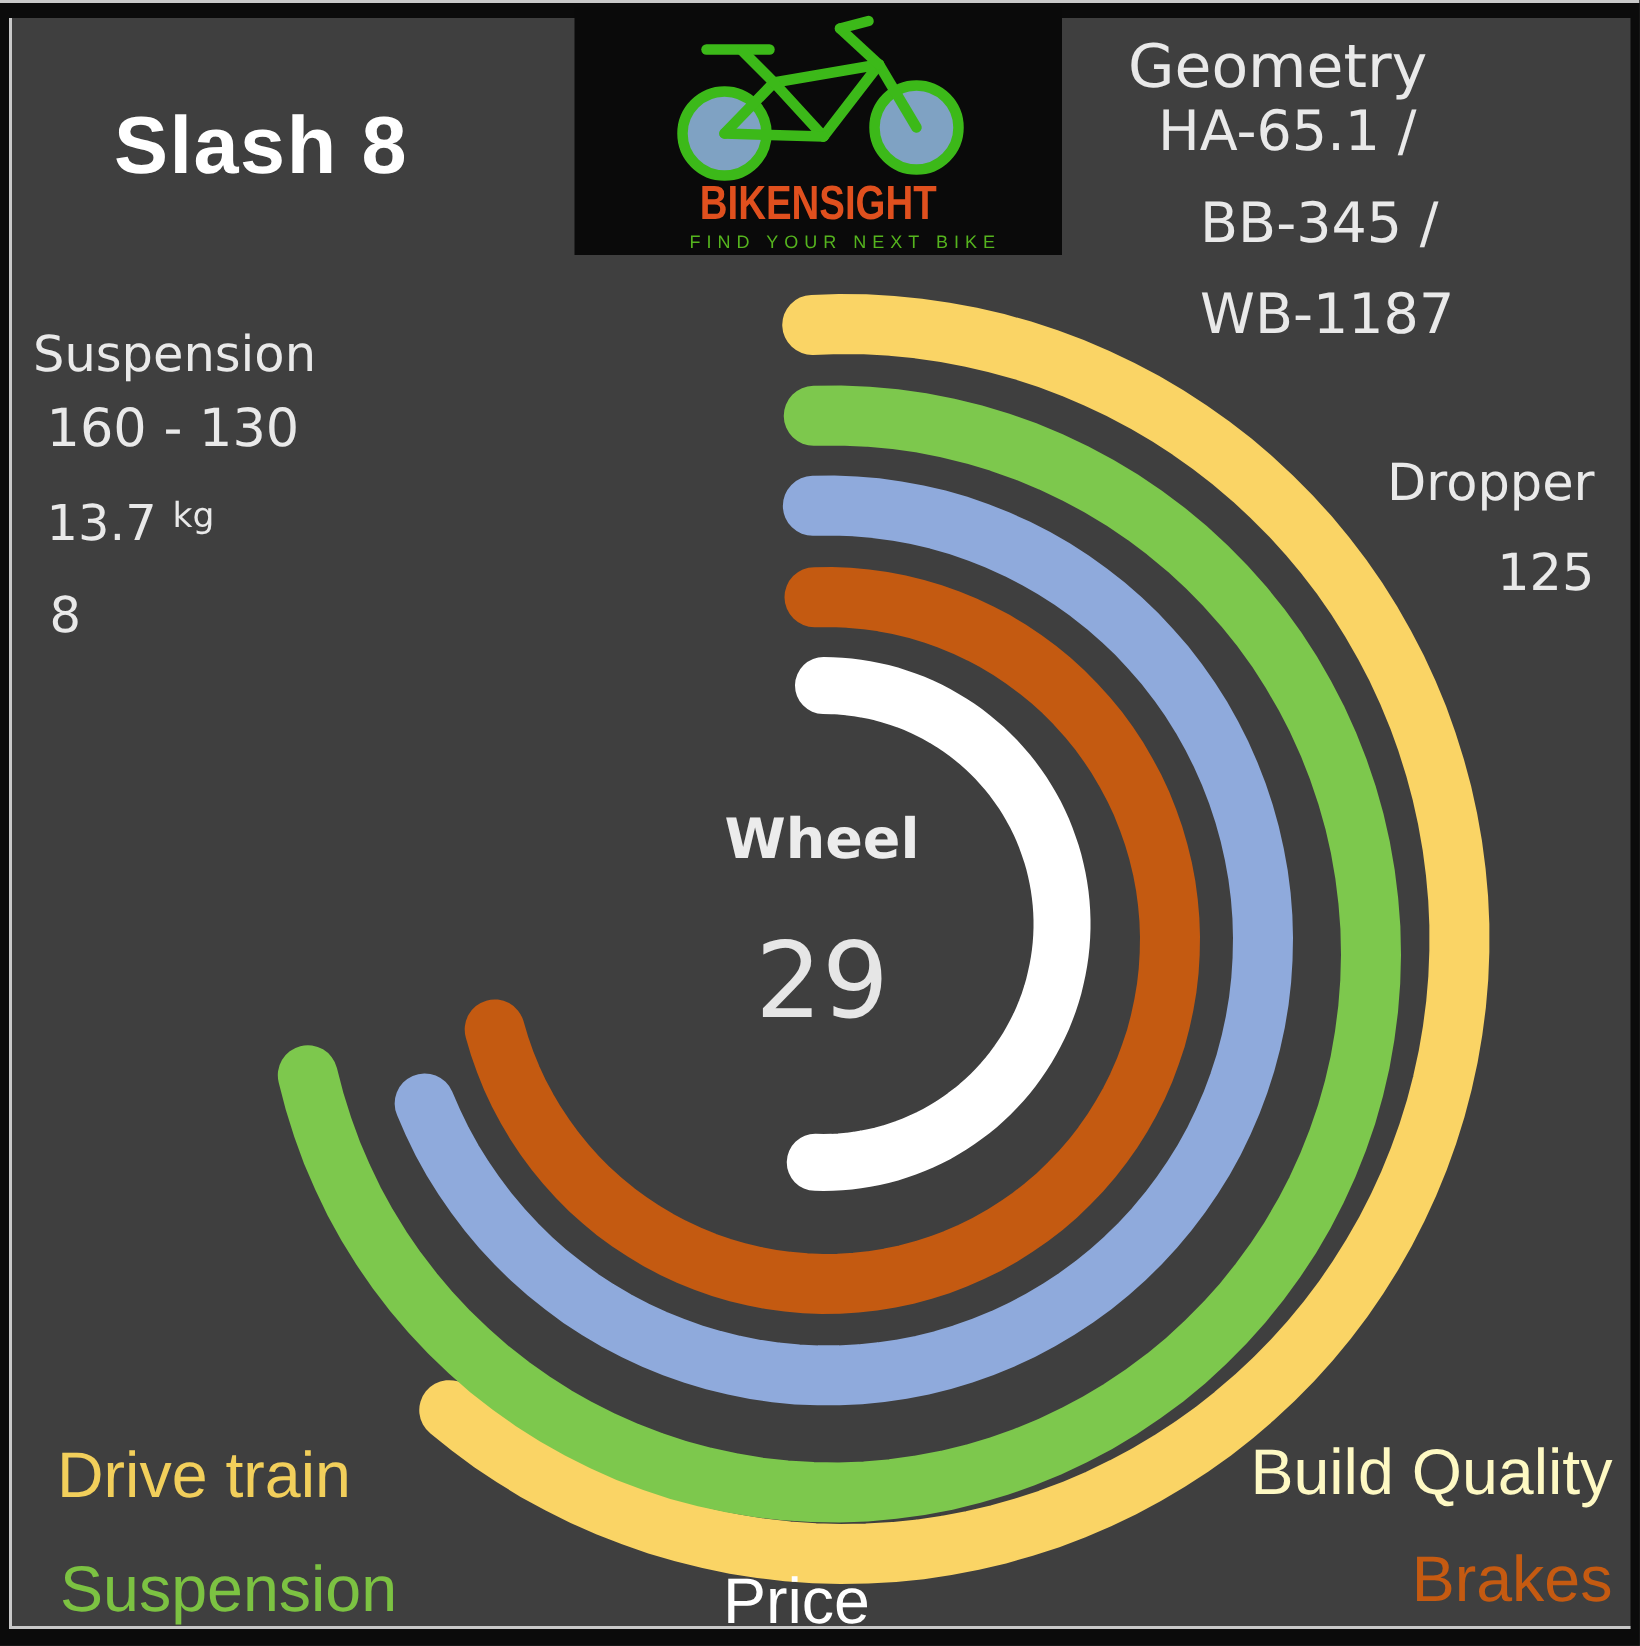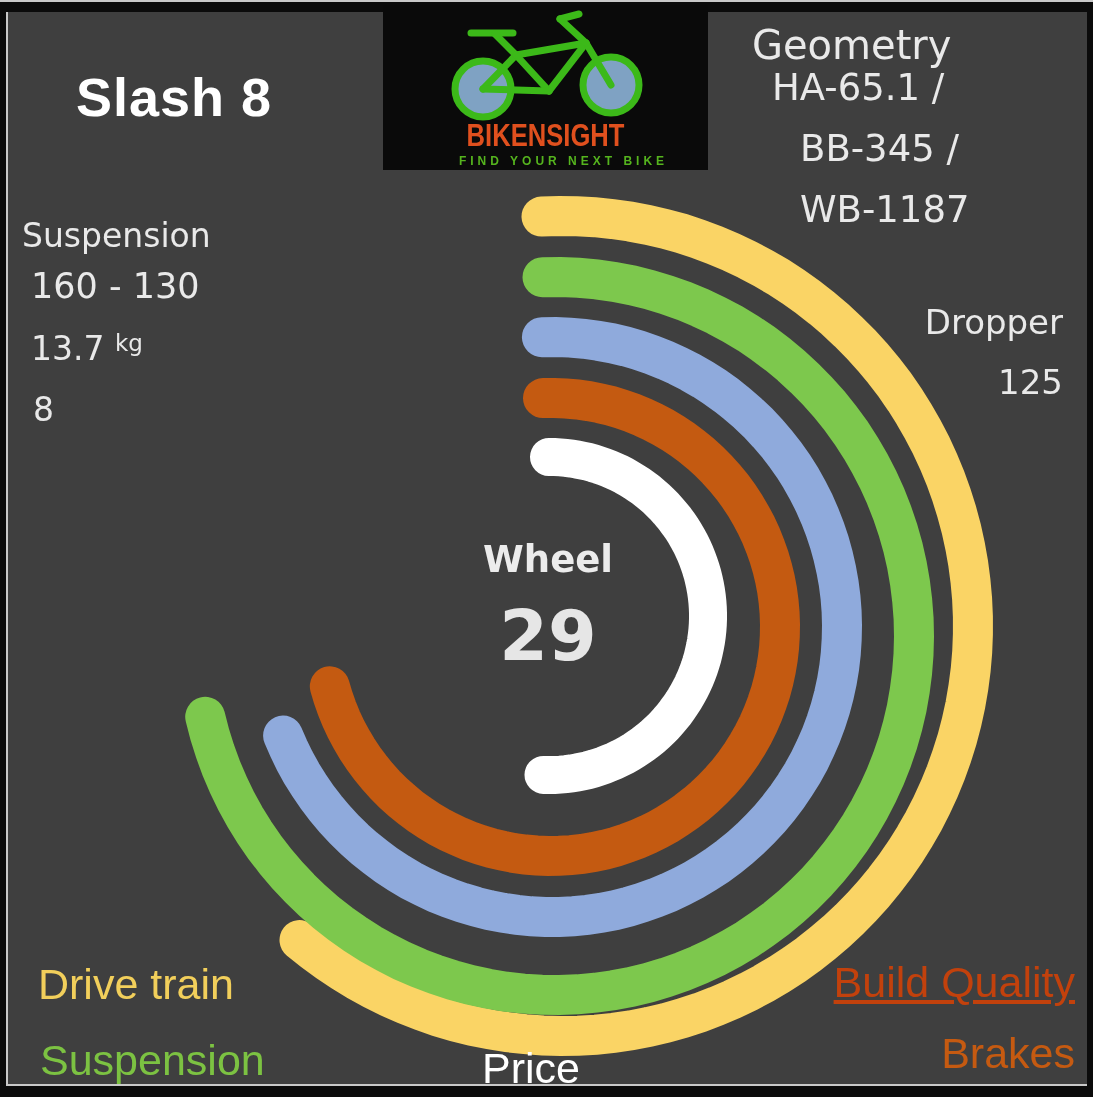--- a/index.html
+++ b/index.html
@@ -10,39 +10,39 @@
           border-left:2px solid #C9C9C9;border-bottom:2px solid #C9C9C9;box-sizing:border-box;z-index:1;}
   #arc-svg{position:absolute;left:0;top:0;width:1093px;height:1097px;z-index:2;}
   .txt{position:absolute;z-index:3;}
   .hand{font-family:"DejaVu Sans",sans-serif;color:#E9E9E9;}
   .page-title{left:76px;top:66px;font-size:54px;font-weight:bold;color:#FFFFFF;letter-spacing:1px;}
   
   .logo{left:383px;top:5px;width:325px;height:165px;background:#0A0A0A;z-index:4;}
   .logo-brand{position:absolute;left:0;top:112px;width:325px;text-align:center;
               font-size:32px;font-weight:bold;transform:scaleX(.80);letter-spacing:0px;}
   .logo-tagline{position:absolute;left:0;top:149px;width:361px;text-align:center;
-                font-size:12px;font-weight:bold;letter-spacing:4px;}
+                font-size:12px;font-weight:normal;letter-spacing:4px;}
   .bike-svg{position:absolute;left:0;top:4px;}
   
   .geo-label{left:752px;top:22px;font-size:40px;}
   .geo-l1{left:772px;top:66px;font-size:37px;}
   .geo-l2{left:800px;top:127px;font-size:37px;}
   .geo-l3{left:800px;top:188px;font-size:37px;}
   
   .susp-label{left:22px;top:216px;font-size:33px;}
   .susp-val{left:31px;top:266px;font-size:35px;}
   .weight{left:31px;top:329px;font-size:33px;}
   .weight .unit{font-size:23px;vertical-align:9px;}
   .frame-size{left:33px;top:390px;font-size:33px;}
   
   .dropper{right:30px;top:302px;text-align:right;font-size:34px;}
   .dropper-val{right:30px;top:362px;text-align:right;font-size:34px;}
   
   .wheel-label{left:448px;top:538px;width:200px;text-align:center;font-size:37px;font-weight:bold;color:#ECECEC;}
-  .wheel-val{left:448px;top:595px;width:200px;text-align:center;font-size:70px;font-weight:bold;color:#E6E6E6;}
+  .wheel-val{left:448px;top:613px;width:200px;text-align:center;font-size:70px;font-weight:normal;color:#E6E6E6;}
   
   .leg{font-size:43px;z-index:4;}
   .leg-drive{left:38px;top:960px;}
   .leg-susp{left:40px;top:1036px;}
   .leg-price{left:482px;top:1044px;}
   .leg-right{right:18px;text-align:right;}
   .leg-build{top:958px;}
   .leg-brakes{top:1029px;}
 </style>
 </head>
@@ -94,14 +94,14 @@
 
 <div class="txt hand dropper">Dropper</div>
 <div class="txt hand dropper-val">125</div>
 
 <div class="txt hand wheel-label">Wheel</div>
 <div class="txt hand wheel-val">29</div>
 
 <div class="txt leg leg-drive" style="color: rgb(242, 207, 91);">Drive train</div>
 <div class="txt leg leg-susp" style="color: rgb(124, 194, 66);">Suspension</div>
 <div class="txt leg leg-price" style="color: rgb(255, 255, 255);">Price</div>
-<div class="txt leg leg-right leg-build" style="color: #c2410c; text-decoration: underline;">Build Quality</div>
+<div class="txt leg leg-right leg-build" style="color: #fef9c3;">Build Quality</div>
 <div class="txt leg leg-right leg-brakes" style="color: rgb(197, 90, 17);">Brakes</div>
 
 </body></html>

